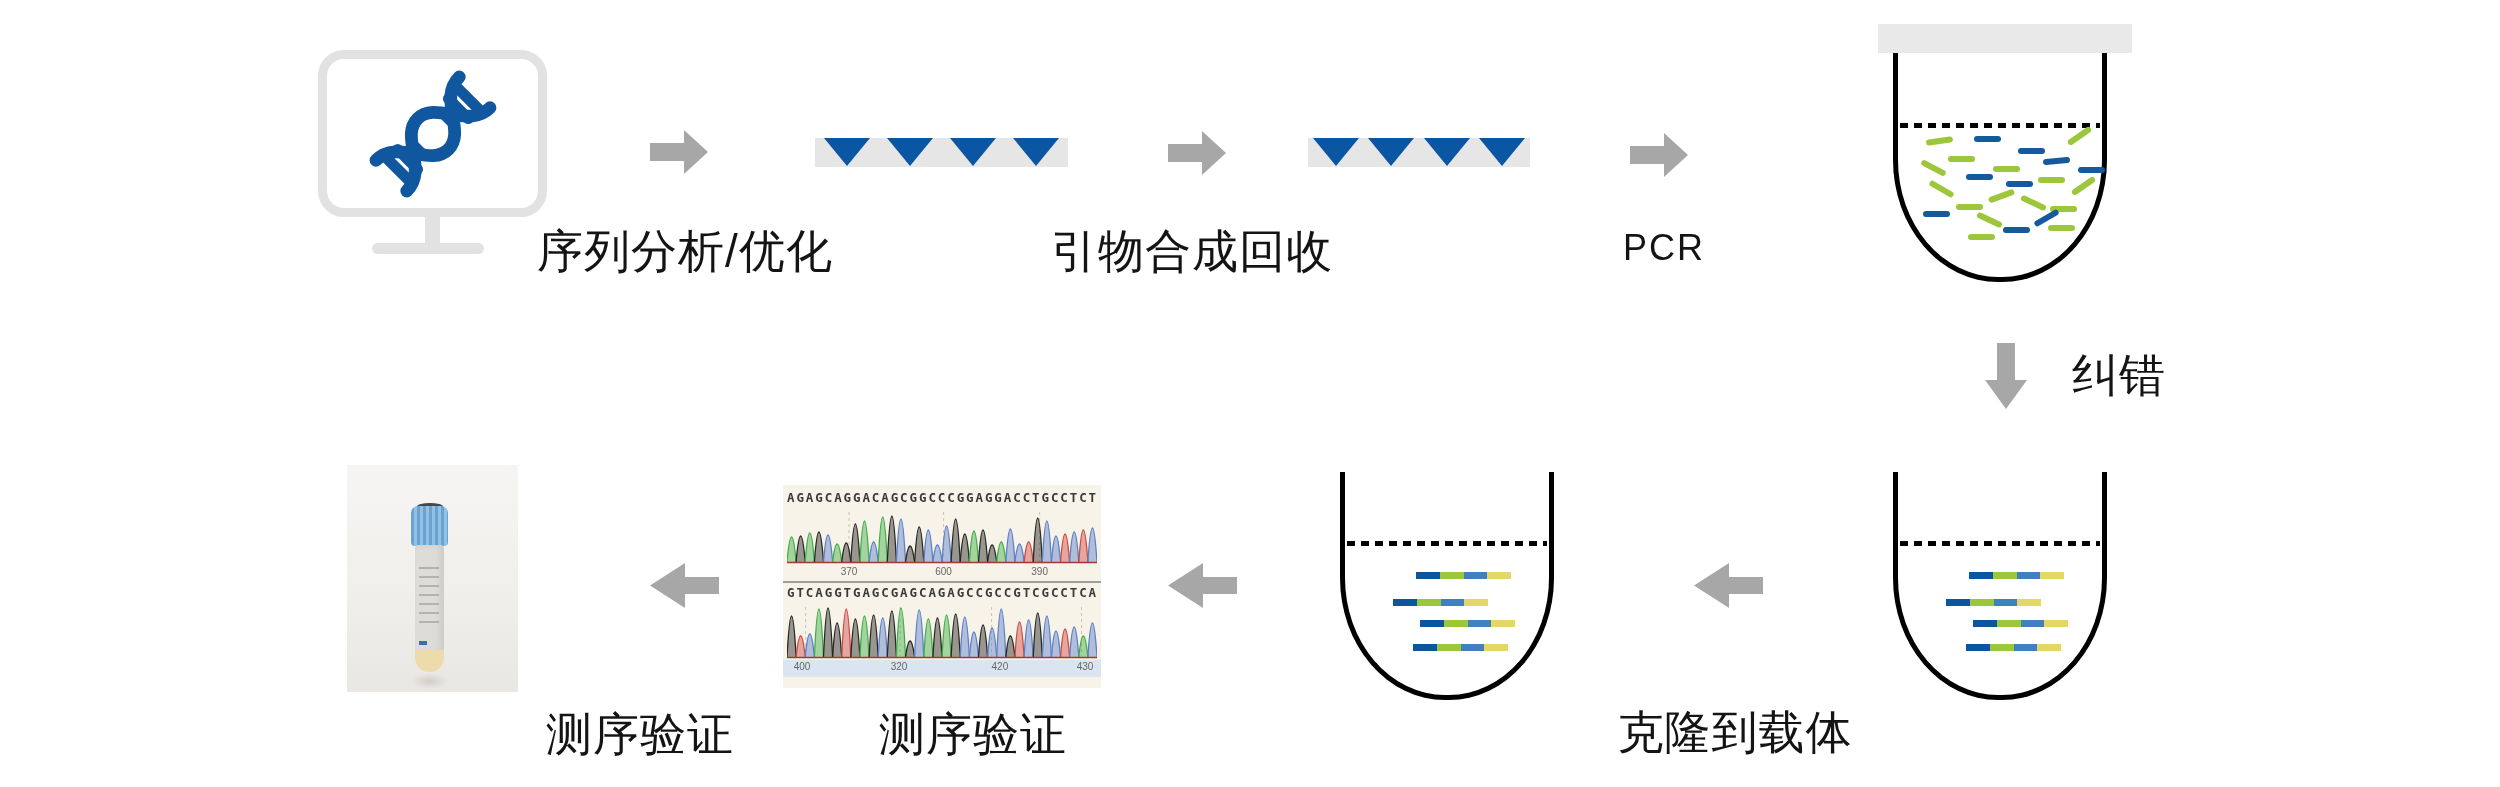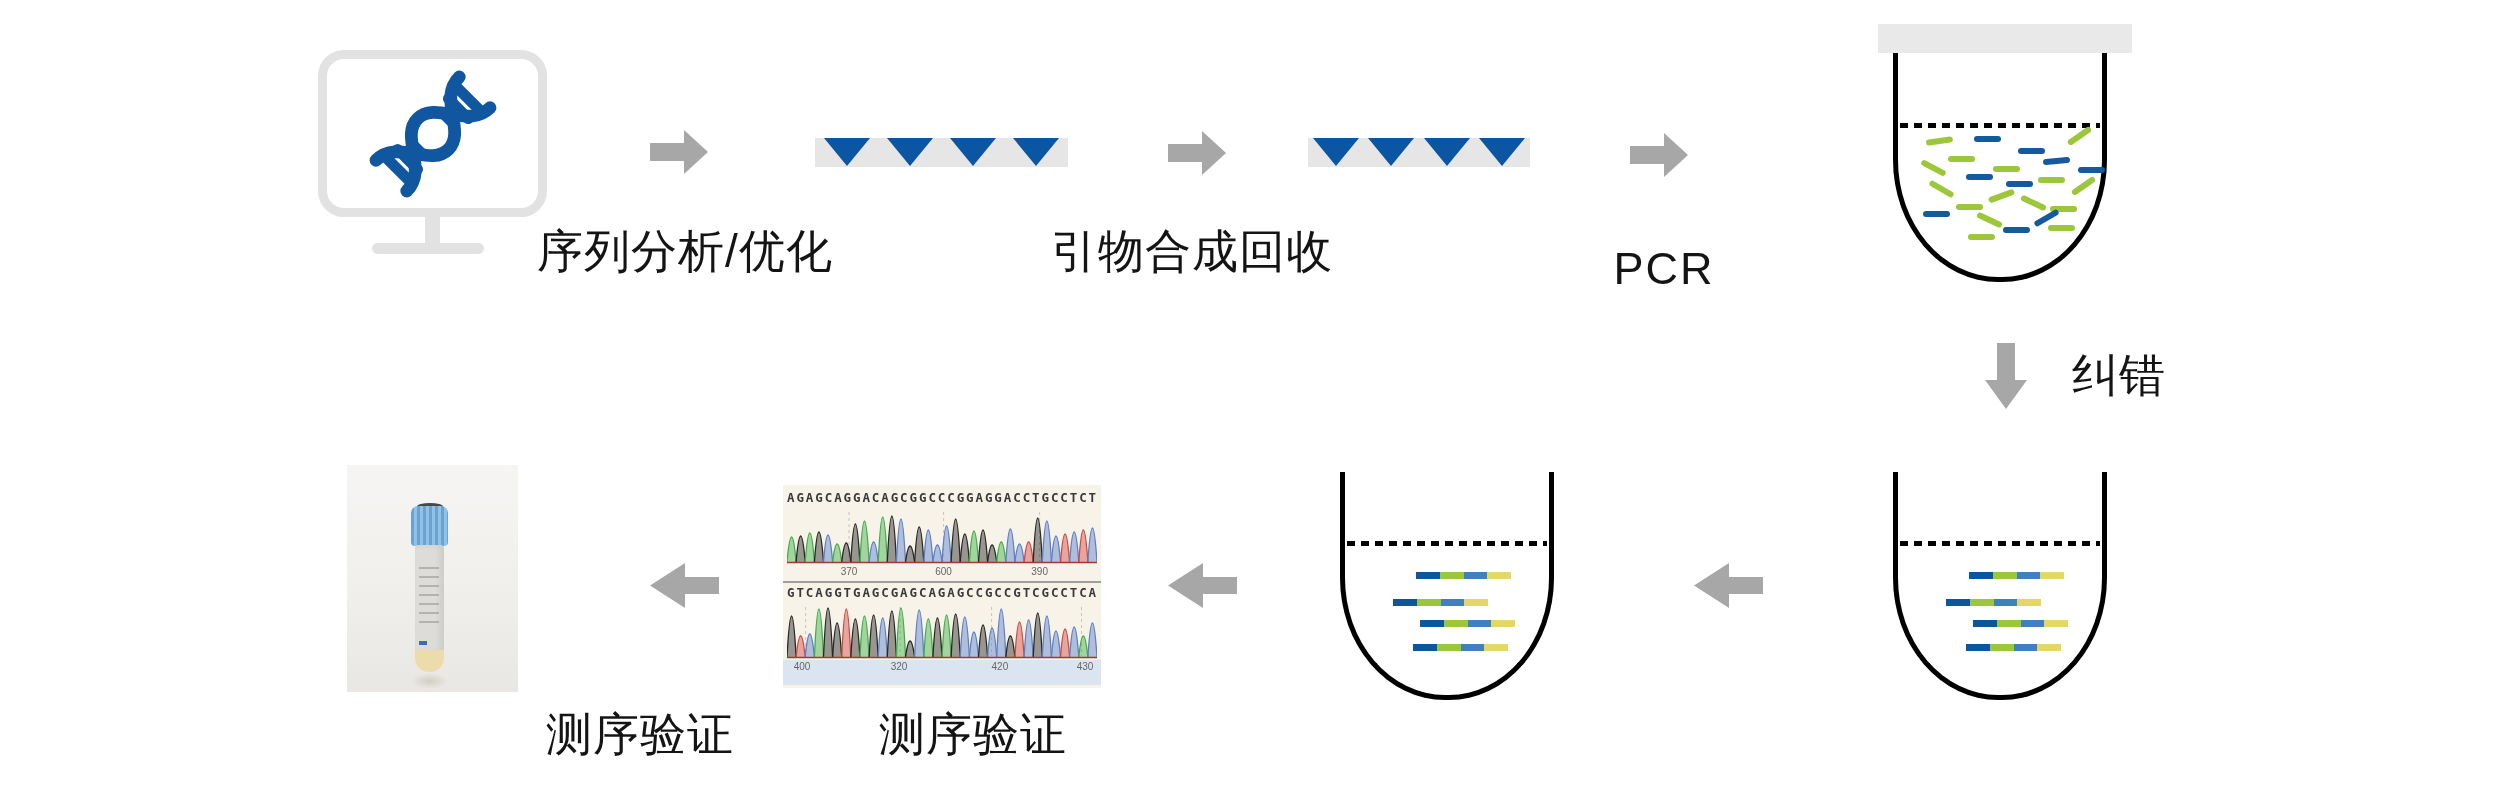--- a/index.html
+++ b/index.html
@@ -3,21 +3,21 @@
 <meta charset="utf-8">
 <style>
   html,body{margin:0;padding:0;background:#fff;}
   .canvas{position:relative;width:2500px;height:787px;background:#fff;overflow:hidden;
           font-family:"Liberation Sans","DejaVu Sans",sans-serif;}
   .abs{position:absolute;}
 
   
   .step-label{position:absolute;font-size:46px;font-weight:500;color:#141414;
               letter-spacing:1px;text-align:center;white-space:nowrap;line-height:1.1;}
-  .pcr-label{font-size:45px;letter-spacing:2px;font-weight:500;margin-top:16px;}
+  .pcr-label{font-size:36px;letter-spacing:2px;font-weight:500;}
 
   
   .monitor-screen{position:absolute;left:318px;top:50px;width:229px;height:167px;
     box-sizing:border-box;border:9px solid #e2e2e2;border-radius:26px;background:#fff;
     display:flex;align-items:center;justify-content:center;}
   .monitor-neck{position:absolute;left:425px;top:215px;width:15px;height:31px;background:#e2e2e2;}
   .monitor-base{position:absolute;left:372px;top:243px;width:112px;height:11px;background:#e2e2e2;border-radius:6px;}
 
   
   .band{position:absolute;top:138px;height:29px;background:#e6e6e6;
@@ -43,21 +43,21 @@
 
   
   .chrom{position:absolute;left:783px;top:485px;width:318px;height:203px;background:#f7f3e8;
          box-sizing:border-box;padding:5px 4px 0;}
   .chrom-seq{height:18px;overflow:hidden;white-space:nowrap;color:#3a3a3a;
              font:bold 12.5px "DejaVu Sans Mono","Liberation Mono",monospace;letter-spacing:1.9px;}
   .chrom-peaks{display:block;}
   .chrom-ticks{position:relative;height:15px;font-size:10px;color:#666;}
   .chrom-ticks span{position:absolute;transform:translateX(-50%);top:1px;}
   .chrom-sep{border-bottom:2px solid #9f9f9f;margin:1px -4px 2px;}
-  .chrom-ticks.blue{background:#dbe5f1;margin:0 -4px;padding:0 4px;height:25px;}
+  .chrom-ticks.blue{background:#dbe5f1;margin:0 -4px;padding:0 4px;height:17px;}
 
   
   .photo{position:absolute;left:347px;top:465px;width:171px;height:227px;
          background:linear-gradient(180deg,#f6f5f3 0%,#f0efec 55%,#e9e7e4 100%);}
   .vial-captop{position:absolute;left:70px;top:38px;width:26px;height:7px;background:#474747;border-radius:50%;}
   .vial-cap{position:absolute;left:64px;top:41px;width:37px;height:40px;border-radius:7px 7px 4px 4px;
             background:repeating-linear-gradient(90deg,#6ba2d2 0 3px,#92c1e6 3px 6px);}
   .vial-body{position:absolute;left:68px;top:80px;width:29px;height:108px;background:#dddcd8;
              border-radius:3px 3px 0 0;box-shadow:inset -4px 0 6px rgba(0,0,0,.08);}
   .vial-lines{position:absolute;left:4px;top:22px;width:20px;height:60px;
@@ -341,16 +341,17 @@
     <div class="vial-captop"></div>
     <div class="vial-cap"></div>
     <div class="vial-body">
       <div class="vial-lines"></div>
       <div class="vial-mark"></div>
     </div>
     <div class="vial-liquid"></div>
     <div class="vial-reflect"></div>
   </div>
 
+  <div class="step-label" style="left:1575px;top:707px;width:320px;">克隆到载体</div>
   <div class="step-label" style="left:823px;top:709px;width:300px;">测序验证</div>
   <div class="step-label" style="left:490px;top:709px;width:300px;">测序验证</div>
 
 </div>
 
 </body></html>

